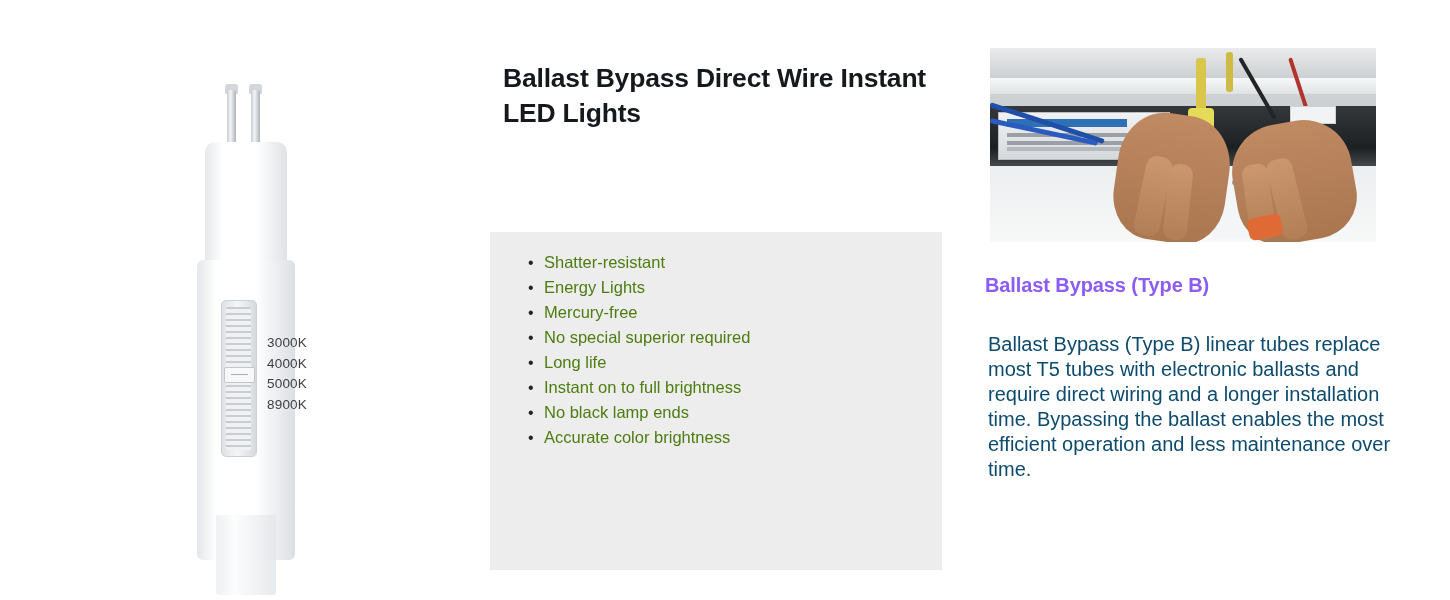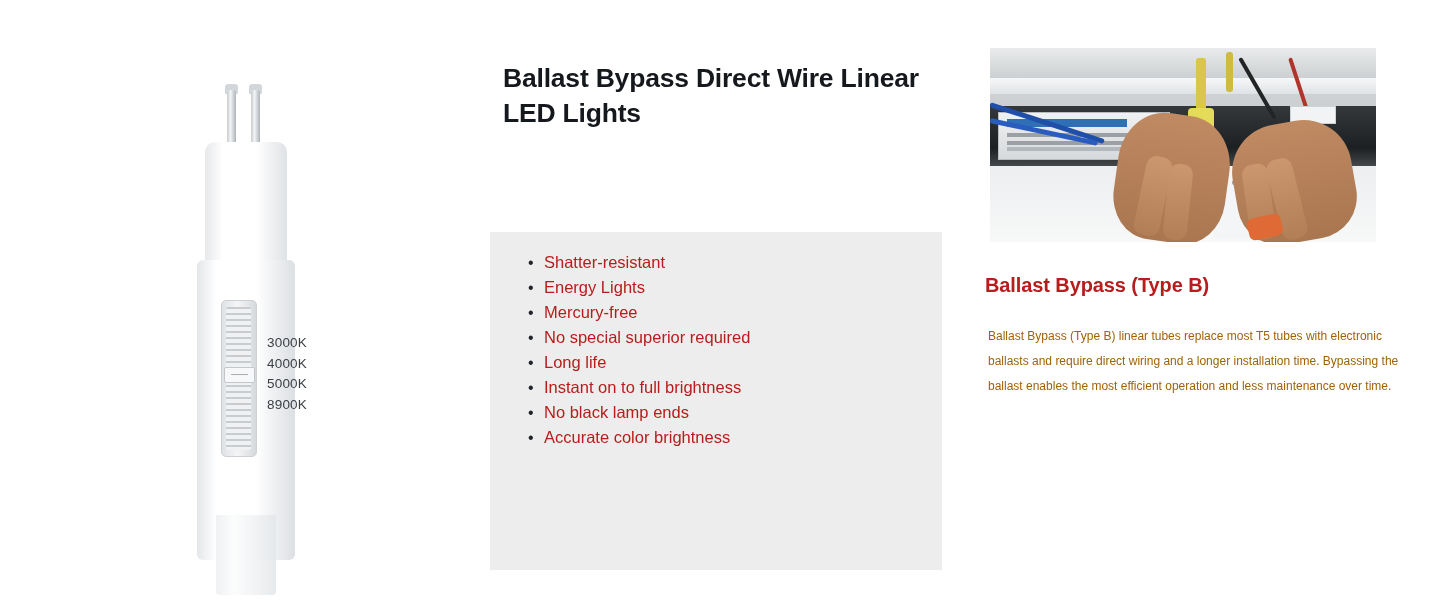--- a/index.html
+++ b/index.html
@@ -179,21 +179,21 @@
   }
   .features-list {
     margin: 0;
     padding: 18px 0 0 38px;
     list-style: none;
   }
   .features-list li {
     position: relative;
     font-size: 16.5px;
     line-height: 25px;
-    color: #b91c1c;
+    color: #4d7c0f;
     padding-left: 16px;
     margin-bottom: 0px;
   }
   .features-list li::before {
     content: "\2022";
     position: absolute;
     left: 0;
     top: 0;
     color: #20242a;
     font-size: 16px;
@@ -296,31 +296,31 @@
     position: absolute; left: 300px; top: 58px; width: 44px; height: 16px; background: #f2f3f4; border: 1px solid #cfd2d4;
   }
 
   .right-title {
     position: absolute;
     left: 25px;
     top: 268px;
     font-size: 20px;
     font-weight: bold;
     letter-spacing: -0.1px;
-    color: #b91c1c;
+    color: #8b5cf6;
     margin-top: 6px;
   }
   .right-body {
     position: absolute;
     left: 28px;
     top: 312px;
     width: 412px;
-    font-size: 12px;
+    font-size: 20px;
     line-height: 25px;
-    color: #a16207;
+    color: #0c4a6e;
   }
 </style>
 </head>
 <body>
 
 <div class="page">
 
   <div class="product-col">
     <div class="tube-wrap">
       <div class="pin-cap left"></div>
@@ -337,21 +337,21 @@
       <div class="cct-labels">
         <div>3000K</div>
         <div>4000K</div>
         <div>5000K</div>
         <div>8900K</div>
       </div>
     </div>
   </div>
 
   <div class="mid-col">
-    <h1 class="headline">Ballast Bypass Direct Wire Linear LED Lights</h1>
+    <h1 class="headline">Ballast Bypass Direct Wire Instant LED Lights</h1>
     <div class="features-box">
       <ul class="features-list">
         <li>Shatter-resistant</li>
         <li>Energy Lights</li>
         <li>Mercury-free</li>
         <li>No special superior required</li>
         <li>Long life</li>
         <li>Instant on to full brightness</li>
         <li>No black lamp ends</li>
         <li>Accurate color brightness</li>

